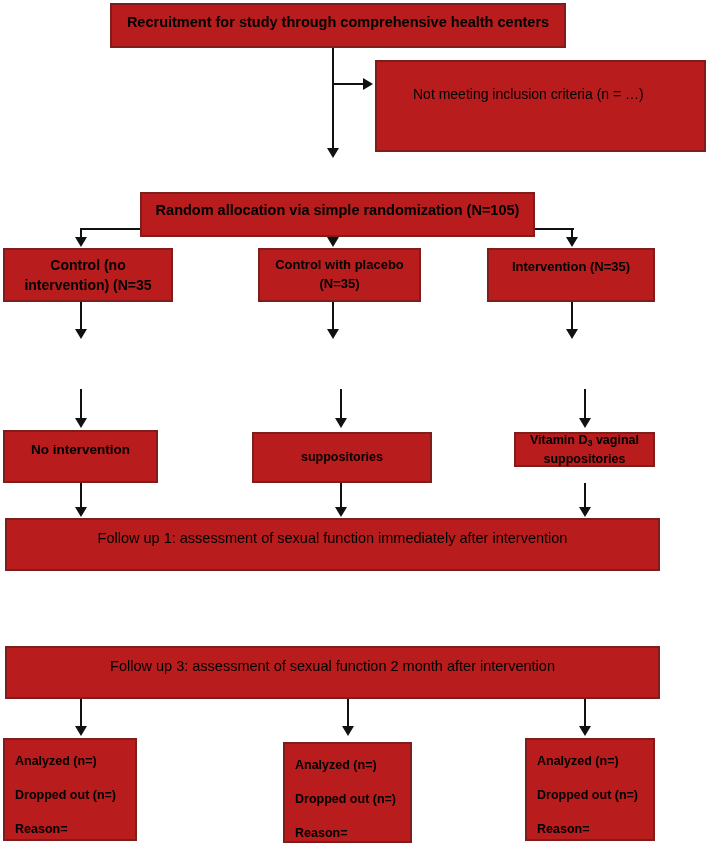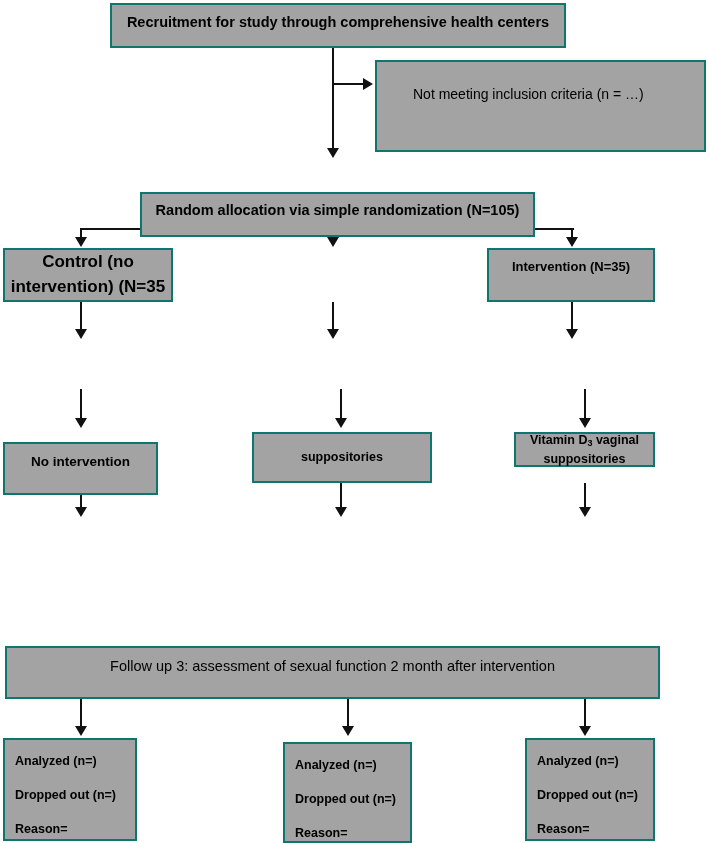--- a/index.html
+++ b/index.html
@@ -13,22 +13,22 @@
     width: 709px;
     height: 843px;
     background: #ffffff;
     font-family: "Liberation Sans", sans-serif;
     color: #000000;
     overflow: hidden;
   }
   .box {
     position: absolute;
     box-sizing: border-box;
-    border: 2px solid #0f766e;
-    background: #a3a3a3;
+    border: 2px solid #7f1d1d;
+    background: #b91c1c;
     display: flex;
     flex-direction: column;
     justify-content: flex-start;
     align-items: center;
     text-align: center;
     line-height: 1.45;
     z-index: 3;
   }
   .box.bold { font-weight: bold; }
   .box.vcenter { justify-content: center; }
@@ -94,65 +94,72 @@
 
   <div class="vline" style="left:332px; top:205px; height:24px;"></div>
   <div class="hline" style="left:80px; top:228px; width:494px;"></div>
   <div class="vline" style="left:80px; top:228px; height:12px;"></div>
   <div class="arrowdown" style="left:75px; top:237px;"></div>
   <div class="vline" style="left:332px; top:228px; height:12px;"></div>
   <div class="arrowdown" style="left:327px; top:237px;"></div>
   <div class="vline" style="left:571px; top:228px; height:12px;"></div>
   <div class="arrowdown" style="left:566px; top:237px;"></div>
 
-  <div class="box bold vcenter" style="left:3px; top:248px; width:170px; height:54px; font-size:17px;">
+  <div class="box bold vcenter" style="left:3px; top:248px; width:170px; height:54px; font-size:14px;">
     <span class="ln">Control (no</span>
     <span class="ln">intervention) (N=35</span>
   </div>
 
+  <div class="box bold vcenter" style="left:258px; top:248px; width:163px; height:54px; font-size:13px;">
+    <span class="ln">Control with placebo</span>
+    <span class="ln">(N=35)</span>
+  </div>
 
   <div class="box bold topalign" style="left:487px; top:248px; width:168px; height:54px; font-size:13px; padding-top:8px;">
     <span class="ln">Intervention (N=35)</span>
   </div>
 
   <div class="vline" style="left:80px; top:302px; height:29px;"></div>
   <div class="arrowdown" style="left:75px; top:329px;"></div>
   <div class="vline" style="left:332px; top:302px; height:29px;"></div>
   <div class="arrowdown" style="left:327px; top:329px;"></div>
   <div class="vline" style="left:571px; top:302px; height:29px;"></div>
   <div class="arrowdown" style="left:566px; top:329px;"></div>
 
 
   <div class="vline" style="left:80px; top:389px; height:30px;"></div>
   <div class="arrowdown" style="left:75px; top:418px;"></div>
   <div class="vline" style="left:340px; top:389px; height:30px;"></div>
   <div class="arrowdown" style="left:335px; top:418px;"></div>
   <div class="vline" style="left:584px; top:389px; height:30px;"></div>
   <div class="arrowdown" style="left:579px; top:418px;"></div>
 
-  <div class="box bold topalign" style="left:3px; top:430px; width:155px; height:53px; font-size:13.5px; padding-top:8px;margin-top:12px;">
+  <div class="box bold topalign" style="left:3px; top:430px; width:155px; height:53px; font-size:13.5px; padding-top:8px;">
     <span class="ln">No intervention</span>
   </div>
 
   <div class="box bold vcenter" style="left:252px; top:432px; width:180px; height:51px; font-size:12.5px;">
     <span class="ln">suppositories</span>
   </div>
 
   <div class="box bold vcenter" style="left:514px; top:432px; width:141px; height:35px; font-size:12.5px;">
     <span class="ln"><span>Vitamin D</span><sub>3</sub><span> vaginal</span></span>
     <span class="ln">suppositories</span>
   </div>
 
   <div class="vline" style="left:80px; top:483px; height:28px;"></div>
   <div class="arrowdown" style="left:75px; top:507px;"></div>
   <div class="vline" style="left:340px; top:483px; height:28px;"></div>
   <div class="arrowdown" style="left:335px; top:507px;"></div>
   <div class="vline" style="left:584px; top:483px; height:28px;"></div>
   <div class="arrowdown" style="left:579px; top:507px;"></div>
 
+  <div class="box topalign" style="left:5px; top:518px; width:655px; height:53px; font-size:14.5px; padding-top:8px;">
+    <span class="ln">Follow up 1: assessment of sexual function immediately after intervention</span>
+  </div>
 
 
   <div class="box topalign" style="left:5px; top:646px; width:655px; height:53px; font-size:14.5px; padding-top:8px;">
     <span class="ln">Follow up 3: assessment of sexual function 2 month after intervention</span>
   </div>
 
   <div class="vline" style="left:80px; top:699px; height:29px;"></div>
   <div class="arrowdown" style="left:75px; top:726px;"></div>
   <div class="vline" style="left:347px; top:699px; height:29px;"></div>
   <div class="arrowdown" style="left:342px; top:726px;"></div>

